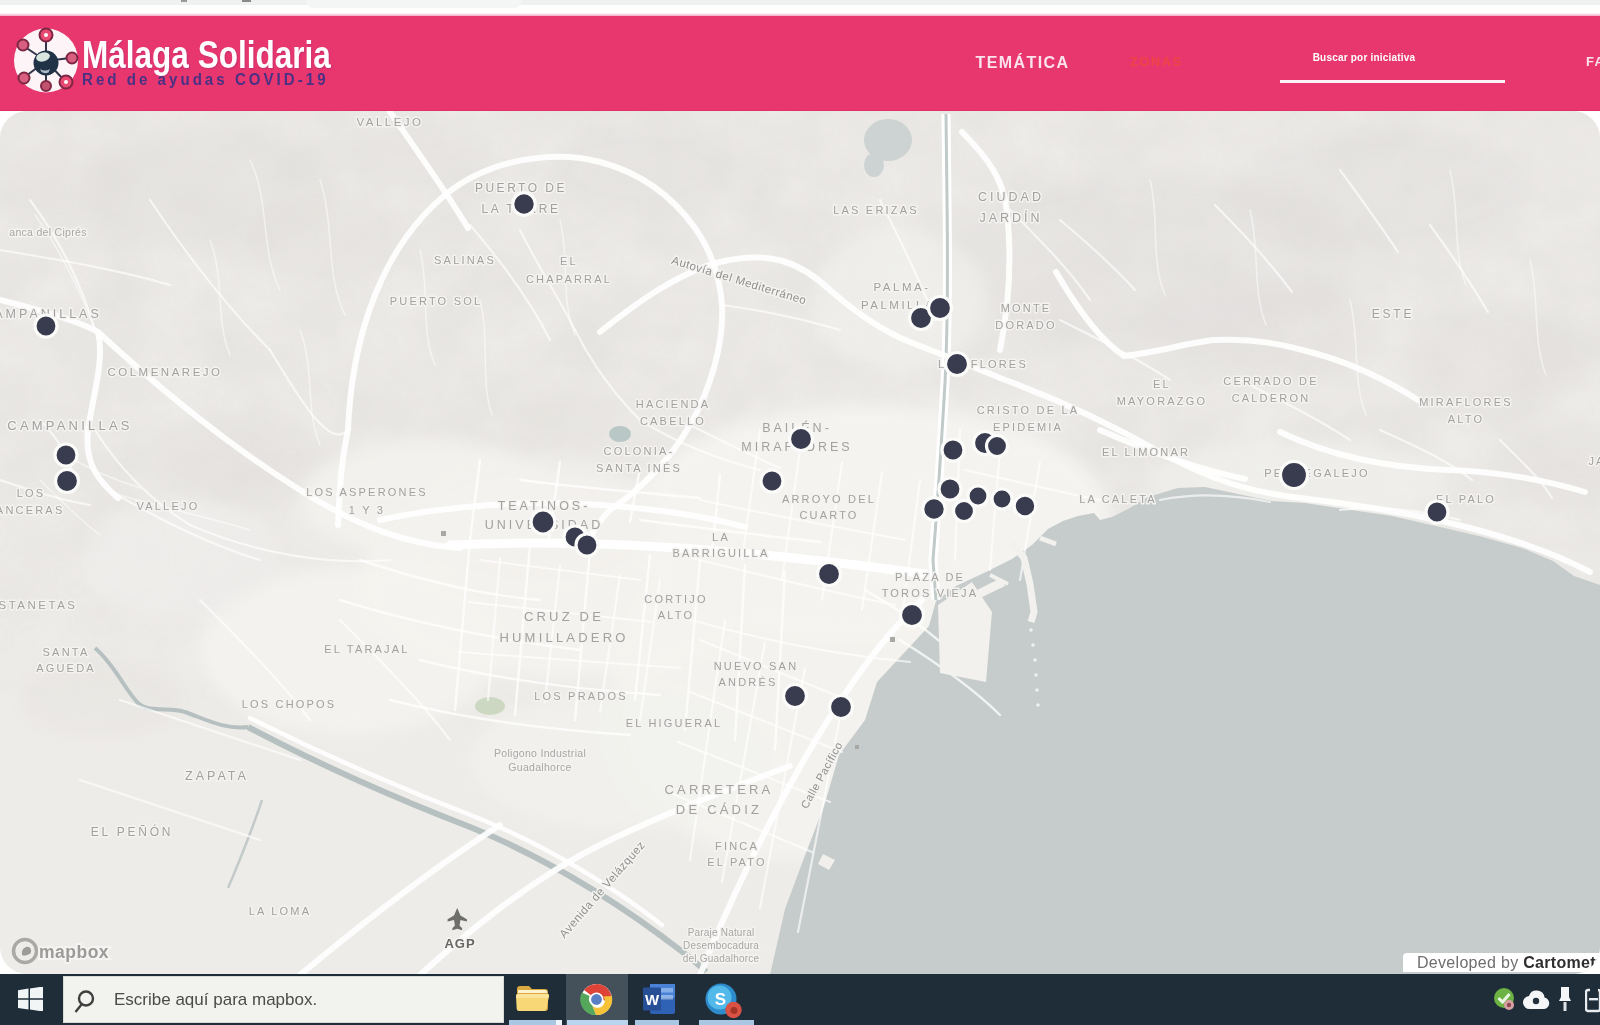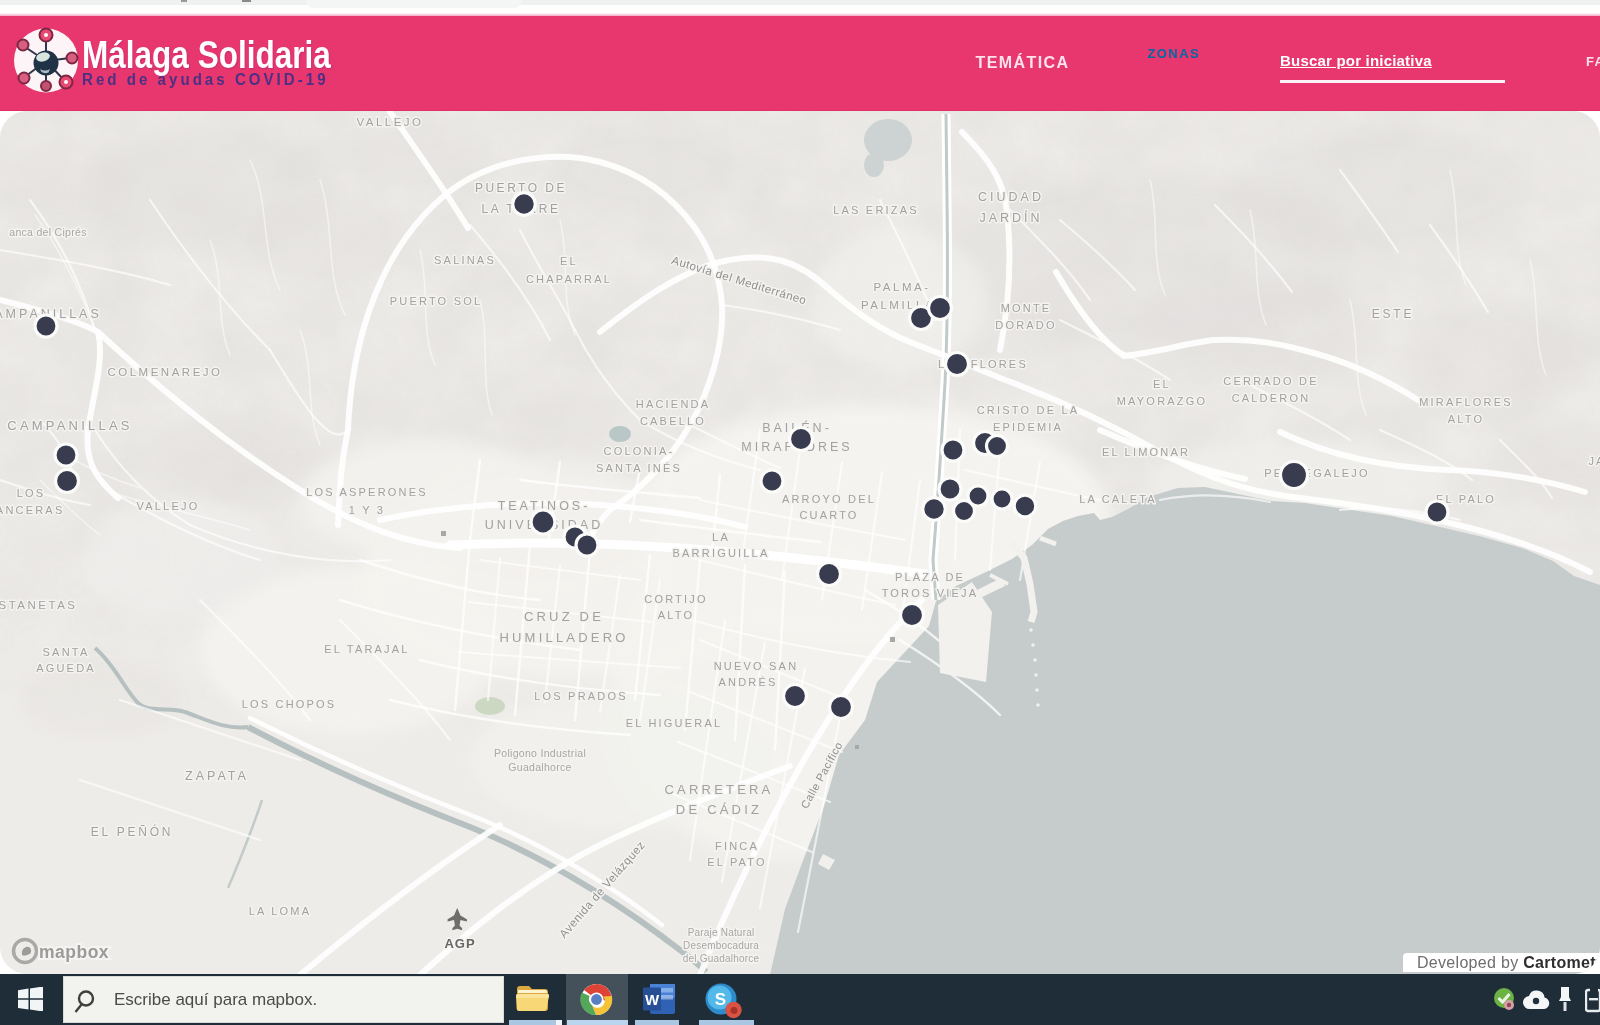--- a/index.html
+++ b/index.html
@@ -45,24 +45,24 @@
 </svg>
 
 <div id="title1" class="abs" style="left:82px;top:35px;font-size:39px;line-height:39px;font-weight:bold;color:#fffdfe;
      white-space:nowrap;letter-spacing:0px;transform-origin:0 0;transform:scaleX(0.8084);
      text-shadow:1px 1px 2px rgba(120,30,110,.35);">Málaga Solidaria</div>
 <div id="title2" class="abs" style="left:82px;top:72px;font-size:16px;line-height:16px;font-weight:bold;color:#4a3183;
      white-space:nowrap;letter-spacing:3.2px;transform-origin:0 0;transform:scaleX(0.9427);">Red de ayudas COVID-19</div>
 
 <div class="abs" style="left:960px;top:54px;width:125px;text-align:center;font-size:16px;font-weight:bold;
      color:#fbe3ee;letter-spacing:1.4px;">TEMÁTICA</div>
-<div class="abs" style="left:1130px;top:46px;width:70px;text-align:right;font-size:13px;font-weight:bold;
-     color:#0369a1;letter-spacing:1.4px;">ZONAS</div>
-<div class="abs" style="left:1280px;top:52px;width:168px;text-align:left;font-size:15px;font-weight:bold;
-     color:#fff;letter-spacing:.2px;text-decoration:underline;">Buscar por iniciativa</div>
+<div class="abs" style="left:1130px;top:54px;width:70px;text-align:left;font-size:13px;font-weight:bold;
+     color:#ef4444;letter-spacing:1.4px;">ZONAS</div>
+<div class="abs" style="left:1280px;top:52px;width:168px;text-align:center;font-size:10px;font-weight:bold;
+     color:#fff;letter-spacing:.2px;">Buscar por iniciativa</div>
 <div class="abs" style="left:1280px;top:80px;width:225px;height:2.5px;background:rgba(255,255,255,.93);"></div>
 <div class="abs" style="left:1586px;top:54px;width:40px;font-size:13px;font-weight:bold;
      color:#fbe3ee;letter-spacing:1.4px;">FAV</div>
 
 <div class="abs" style="left:0;top:111px;width:1600px;height:863px;background:#eeece9;overflow:hidden;border-radius:27px;">
 <svg width="1600" height="863" viewBox="0 111 1600 863" style="position:absolute;left:0;top:0;">
 <defs>
 <filter id="blur8" x="-40%" y="-40%" width="180%" height="180%">
   <feGaussianBlur stdDeviation="8"></feGaussianBlur>
 </filter>

